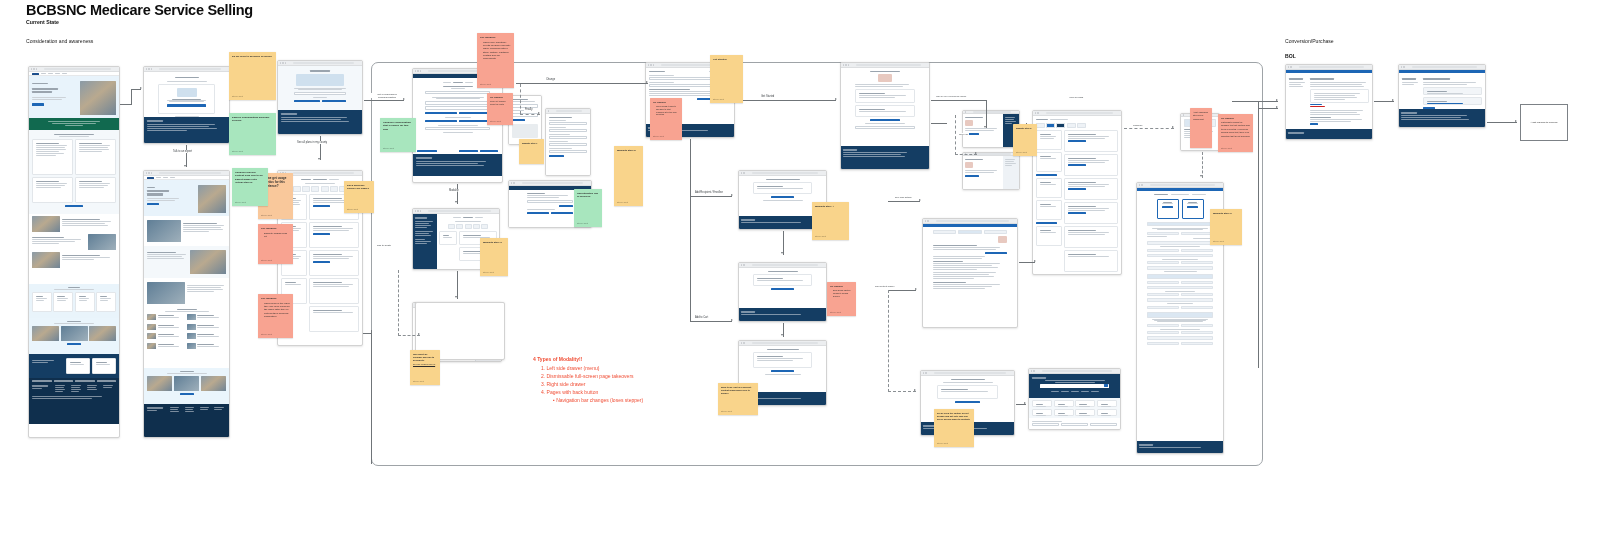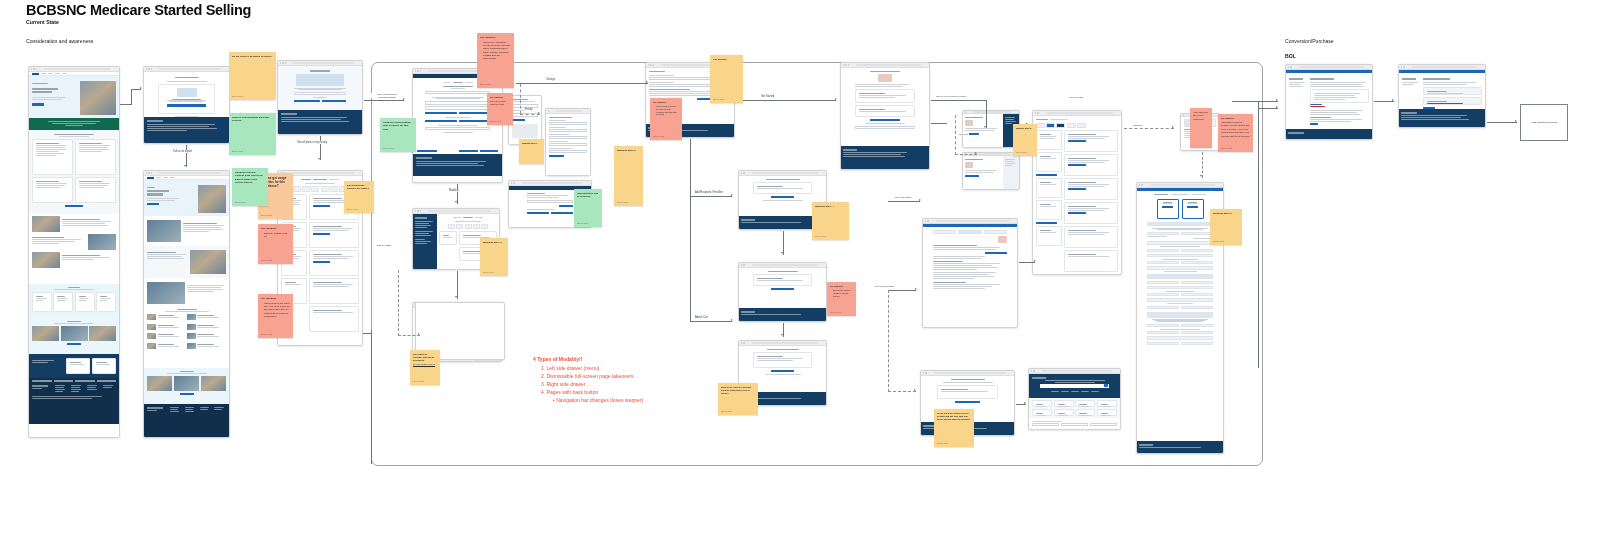--- a/index.html
+++ b/index.html
@@ -124,21 +124,21 @@
     position:absolute; color:#F04E35; font-size:5px; line-height:1.62;
     white-space:nowrap;
   }
   .modality .m-title { font-weight:bold; display:block; margin-bottom:1px;}
 </style>
 </head>
 <body>
 
 <div id="board">
 
-  <div class="board-title">BCBSNC Medicare Started Selling</div>
+  <div class="board-title">BCBSNC Medicare Service Selling</div>
   <div class="board-subtitle">Current State</div>
 
   <div class="section-label" style="left:26px; top:38px;">Consideration and awareness</div>
   <div class="section-label" style="left:1285px; top:38px;">Conversion/Purchase</div>
   <div class="sub-label" style="left:1285px; top:53px;">BOL</div>
 
   <div class="group-box" style="left:371px; top:62px; width:892px; height:404px;"></div>
 
   <div class="frame" style="left:28px; top:66px; width:92px; height:372px;">
     <div class="chrome">

